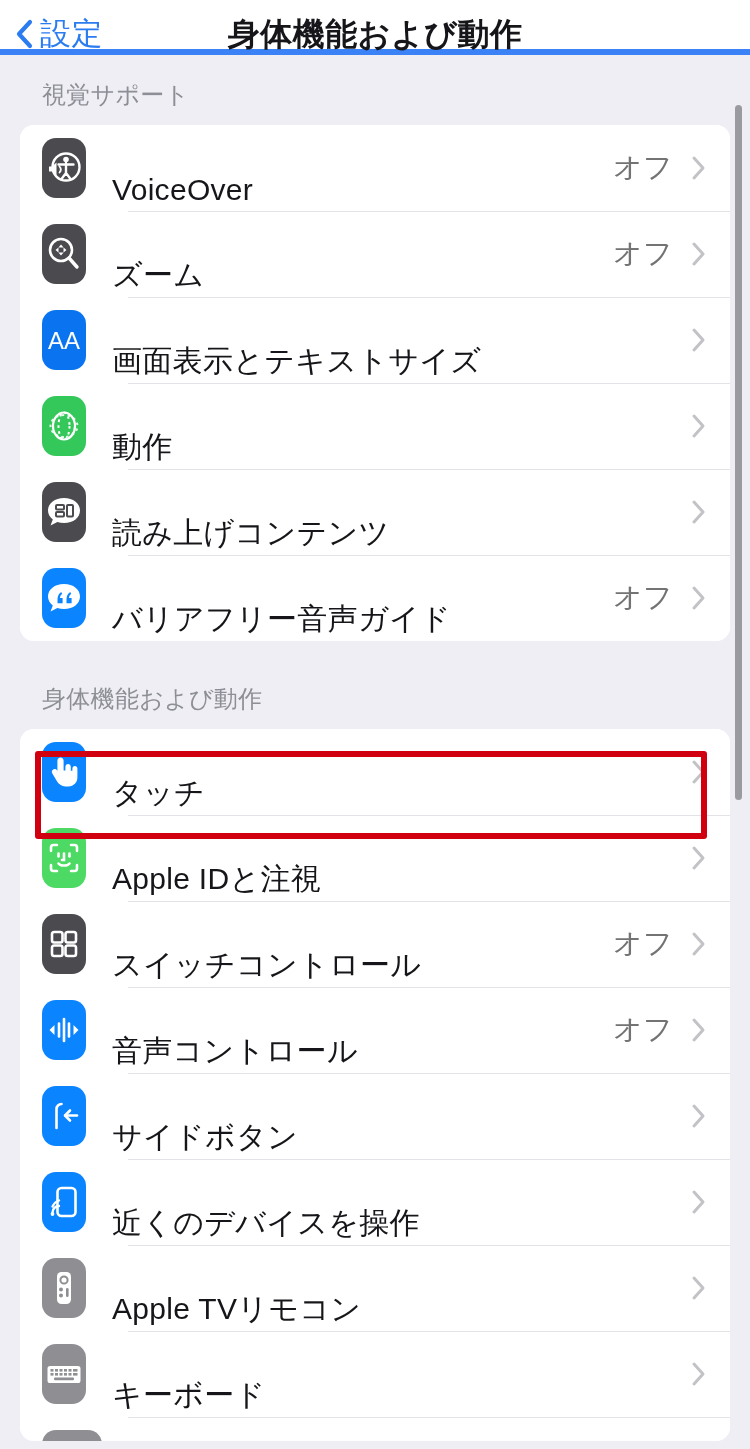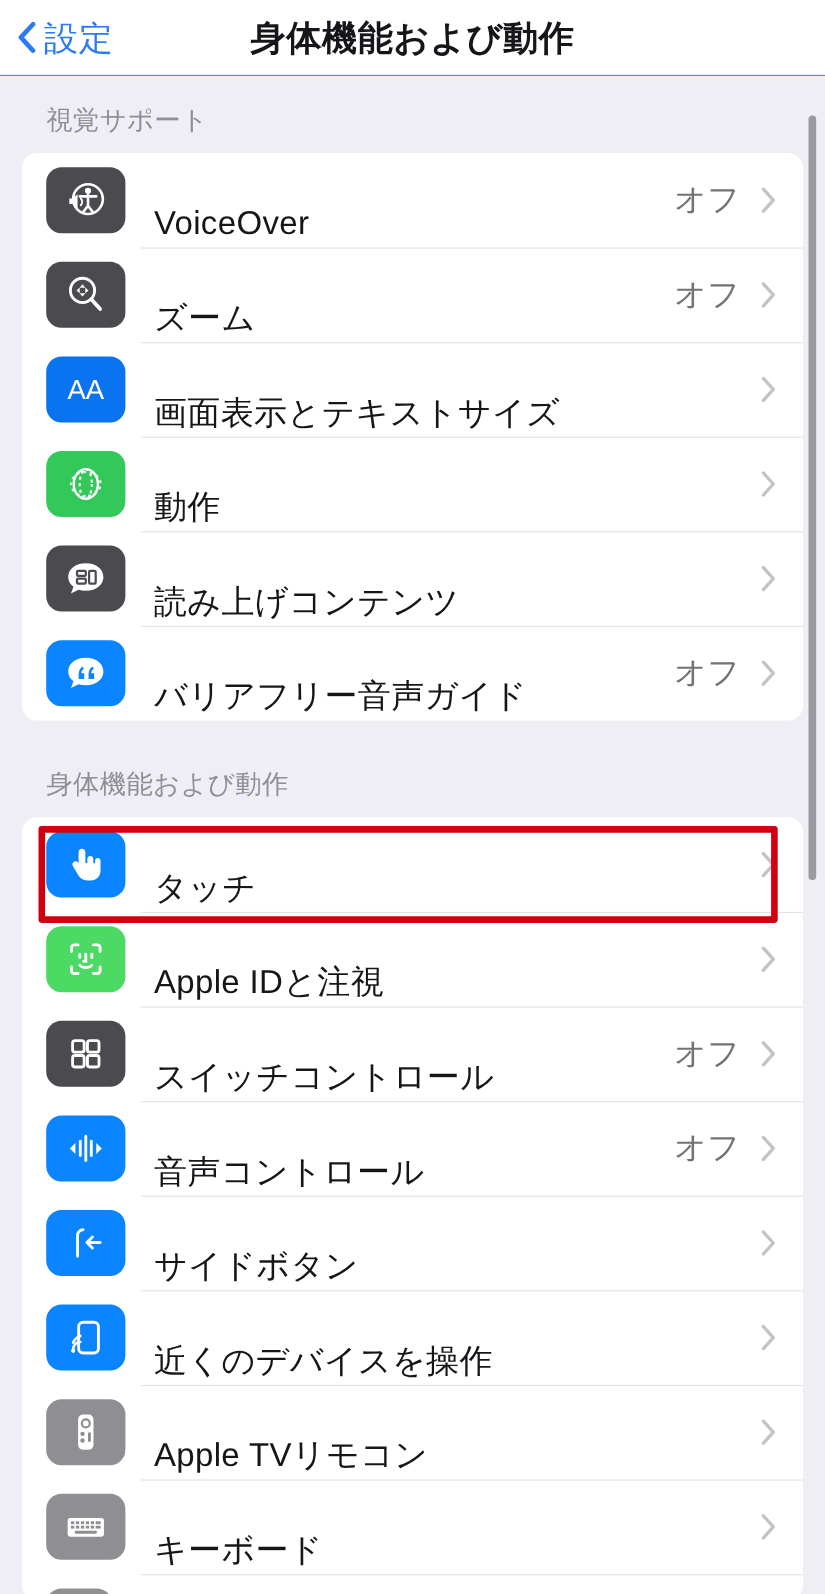--- a/index.html
+++ b/index.html
@@ -20,25 +20,25 @@
     position: relative;
     width: 750px;
     height: 1449px;
     background: #eeeef4;
     overflow: hidden;
   }
 
   
   .navbar {
     position: relative;
-    height: 69px;
+    height: 55px;
     background: #ffffff;
-    border-bottom: 1px solid #3b82f6;
+    border-bottom: 6px solid #3b82f6;
     display: flex;
-    align-items: center;
+    align-items: flex-end;
   }
 
   .back-button {
     display: flex;
     align-items: center;
     gap: 7px;
     margin-left: 16px;
     cursor: pointer;
     user-select: none;
   }
@@ -112,21 +112,21 @@
     position: absolute;
     left: 108px;
     right: 0;
     top: 0;
     height: 1px;
     background: #e2e2e7;
   }
 
   .row-icon {
     flex: 0 0 auto;
-    width: 72px;
+    width: 44px;
     height: 60px;
     border-radius: 14px;
     display: flex;
     align-items: center;
     justify-content: center;
   }
 
   .row-icon svg { display: block; }
 
   .row-label {

